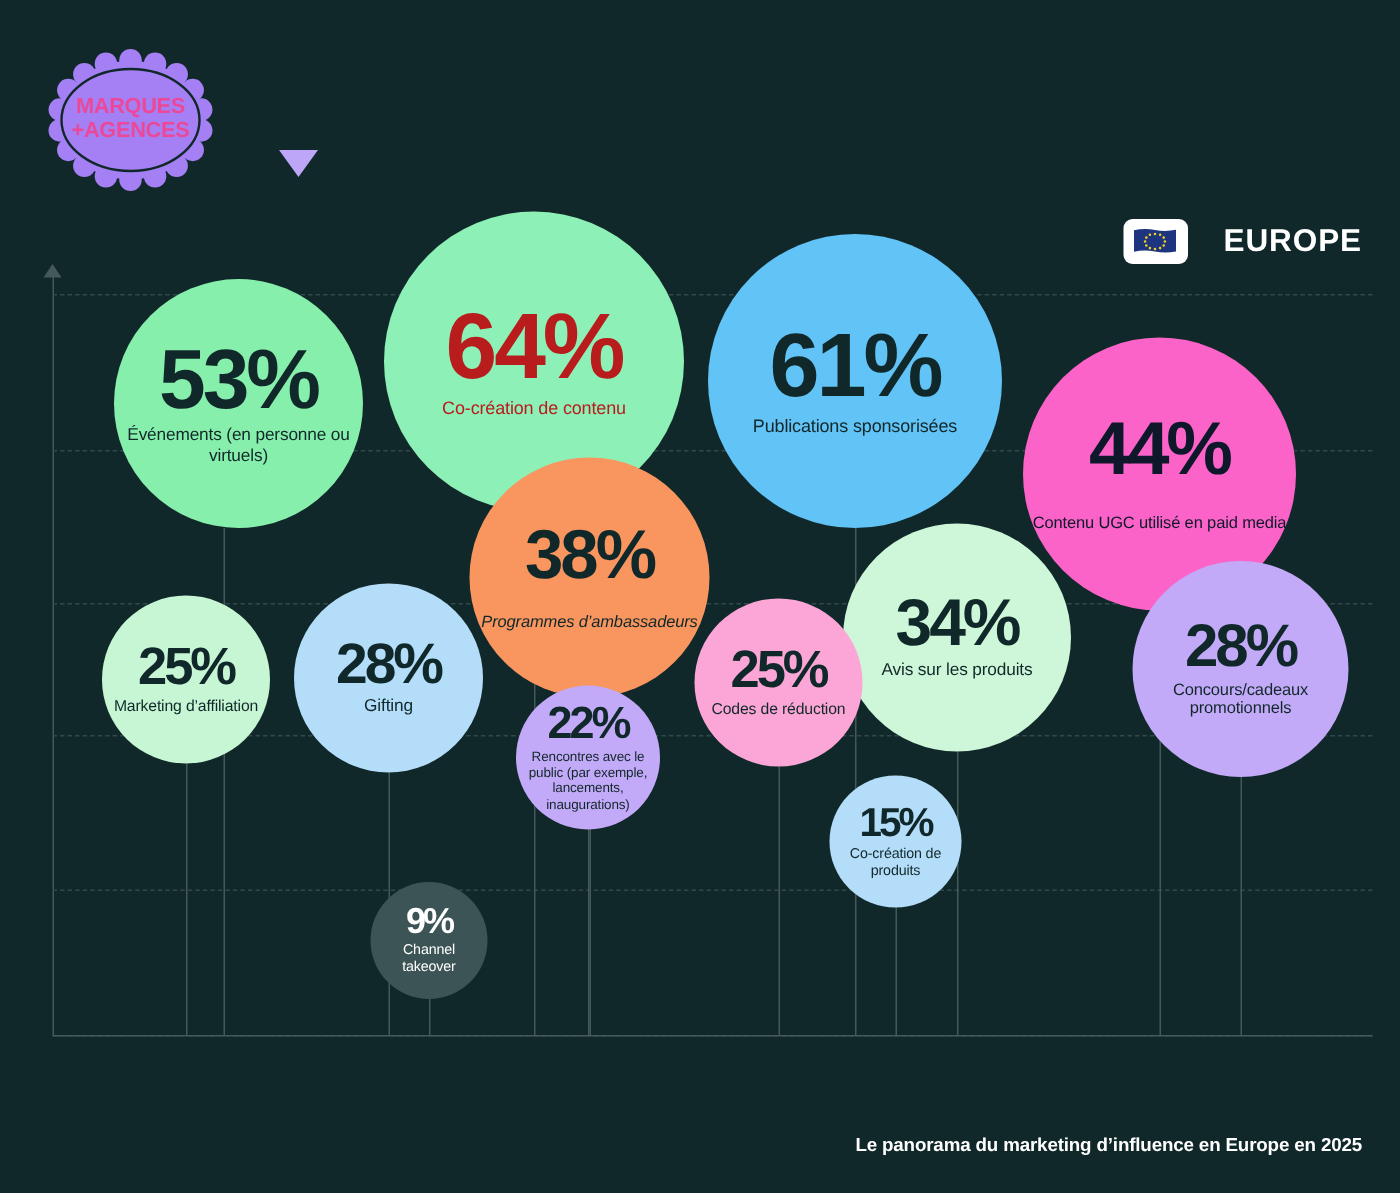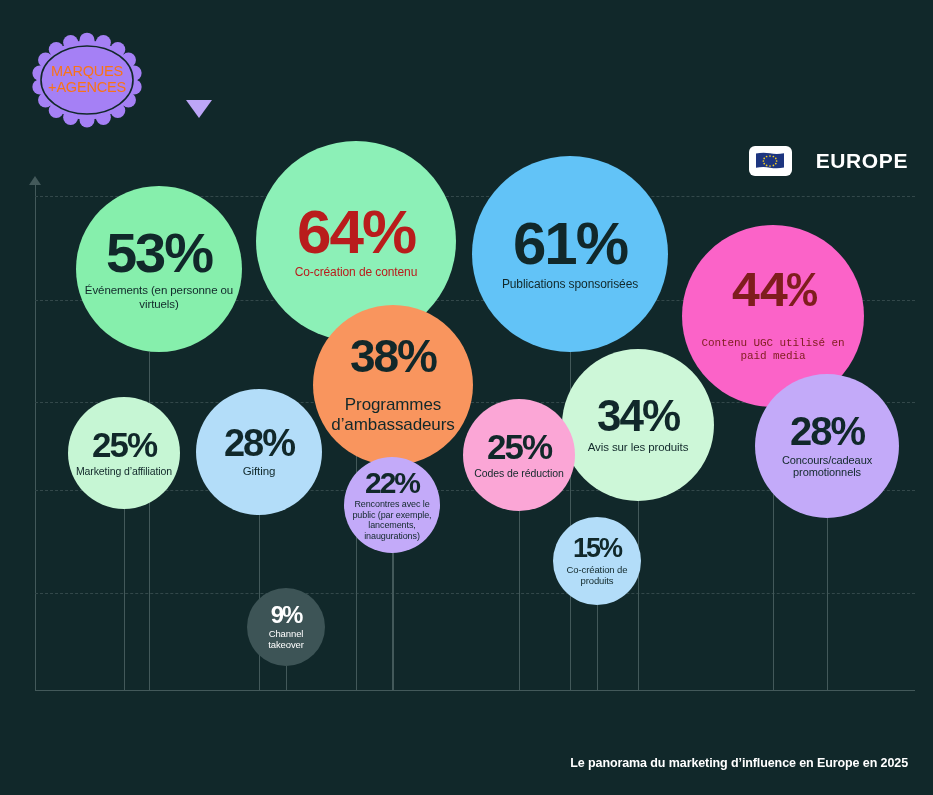--- a/index.html
+++ b/index.html
@@ -30,21 +30,21 @@
     border-right:13px solid transparent;
     border-top:18px solid #bda6f7;
   }
   .badge{
     position:absolute;left:24px;top:26px;width:126px;height:108px;
   }
   .badge svg{display:block;}
   .badge-text{
     position:absolute;left:0;top:0;width:126px;height:108px;
     display:flex;flex-direction:column;align-items:center;justify-content:center;
-    font-size:14.5px;font-weight:normal;color:#f97316;line-height:1.08;
+    font-size:14.5px;font-weight:bold;color:#ec4899;line-height:1.08;
     letter-spacing:-0.2px;
   }
 
   
   .europe{
     position:absolute;right:25px;top:146px;
     display:flex;align-items:center;gap:24px;
   }
   .flag-box{
     width:43px;height:30px;background:#ffffff;border-radius:6px;
@@ -166,27 +166,27 @@
       <div class="bubble" style="left: 755px; top: 374px; width: 144px; height: 144px; background: rgb(195, 170, 249); color: rgb(17, 40, 42); z-index: 28;">
         <div class="pct" style="font-size: 40px;">28%</div>
         <div class="lbl" style="font-size: 11px; margin-top: 4px;">Concours/cadeaux promotionnels</div>
       </div>
       <div class="bubble" style="left: 562px; top: 349px; width: 152px; height: 152px; background: rgb(205, 247, 216); color: rgb(17, 40, 42); z-index: 24;">
         <div class="pct" style="font-size: 44px;">34%</div>
         <div class="lbl" style="font-size: 11.5px; margin-top: 4px;">Avis sur les produits</div>
       </div>
       <div class="bubble" style="left: 313px; top: 305px; width: 160px; height: 160px; background: rgb(249, 149, 94); color: rgb(17, 40, 42); z-index: 20;">
         <div class="pct" style="font-size: 46px;">38%</div>
-        <div class="lbl" style="font-size: 17px; margin-top: 18px;">Programmes d’ambassadeurs</div>
+        <div class="lbl" style="font-size: 11px; margin-top: 18px; font-style: italic;">Programmes d’ambassadeurs</div>
       </div>
       <div class="bubble" style="left: 76px; top: 186px; width: 166px; height: 166px; background: #86efac; color: rgb(17, 40, 42); z-index: 17;">
         <div class="pct" style="font-size: 56px;">53%</div>
         <div class="lbl" style="font-size: 11.5px; margin-top: 6px;">Événements (en personne ou virtuels)</div>
       </div>
-      <div class="bubble" style="left: 682px; top: 225px; width: 182px; height: 182px; background: rgb(251, 99, 200); color: #7f1d1d; z-index: 9; font-family: Liberation Mono, monospace;">
+      <div class="bubble" style="left: 682px; top: 225px; width: 182px; height: 182px; background: rgb(251, 99, 200); color: #0f172a; z-index: 9;">
         <div class="pct" style="font-size: 50px;">44%</div>
         <div class="lbl" style="font-size: 11px; margin-top: 21px;">Contenu UGC utilisé en paid media</div>
       </div>
       <div class="bubble" style="left: 472px; top: 156px; width: 196px; height: 196px; background: rgb(98, 195, 247); color: rgb(17, 40, 42); z-index: 2;">
         <div class="pct" style="font-size: 60px;">61%</div>
         <div class="lbl" style="font-size: 12px; margin-top: 6px;">Publications sponsorisées</div>
       </div>
       <div class="bubble" style="left: 256px; top: 141px; width: 200px; height: 200px; background: rgb(140, 240, 183); color: #b91c1c; z-index: 0;">
         <div class="pct" style="font-size: 62px;">64%</div>
         <div class="lbl" style="font-size: 12px; margin-top: 6px;">Co-création de contenu</div>

